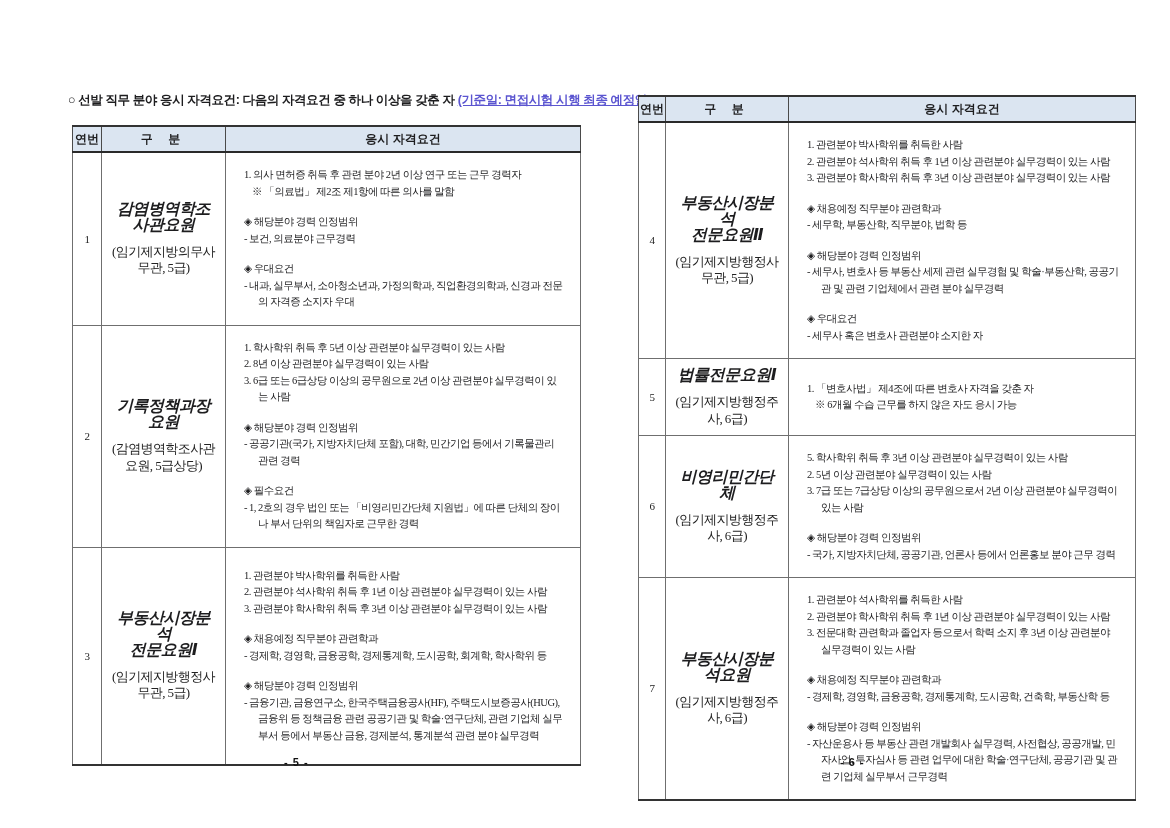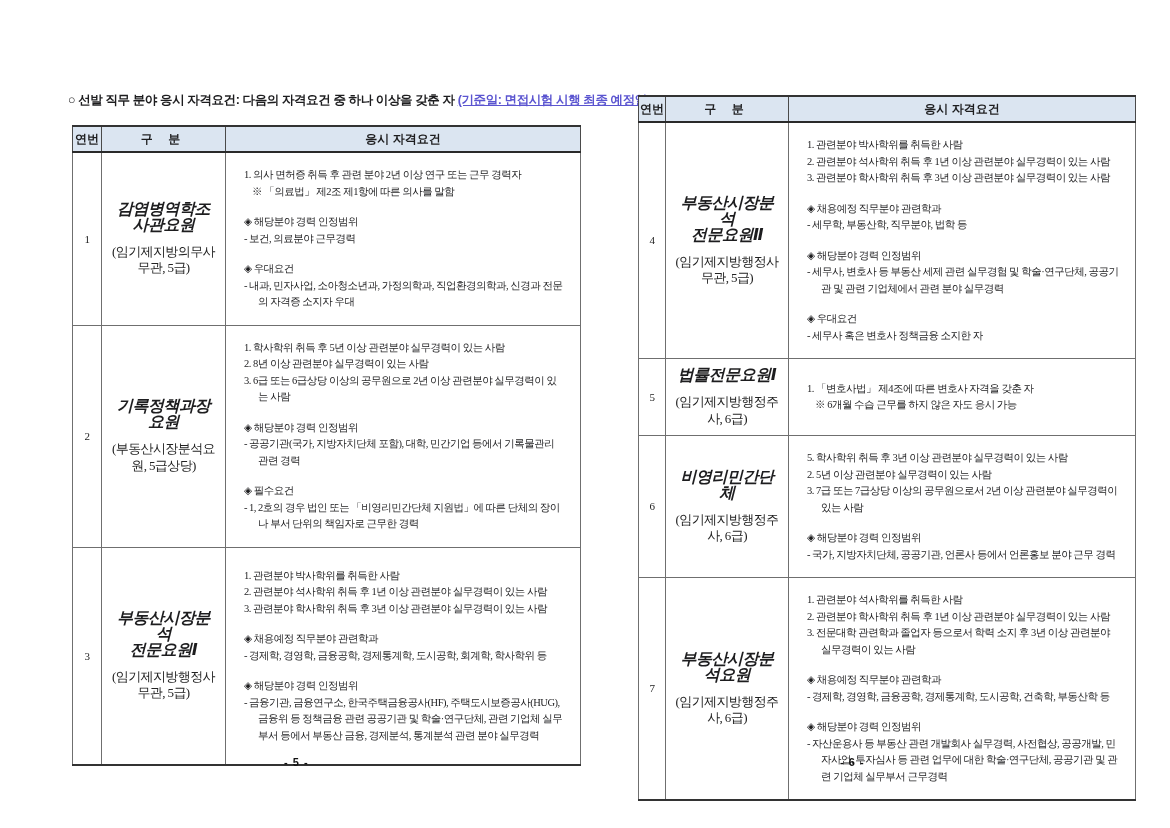--- a/index.html
+++ b/index.html
@@ -90,29 +90,29 @@
           </td>
           <td class="c-req">
             <div class="req-inner">
               <div class="line">1. 의사 면허증 취득 후 관련 분야 2년 이상 연구 또는 근무 경력자</div>
               <div class="line note">※ 「의료법」 제2조 제1항에 따른 의사를 말함</div>
               <div class="line blank"></div>
               <div class="line">◈ 해당분야 경력 인정범위</div>
               <div class="line">- 보건, 의료분야 근무경력</div>
               <div class="line blank"></div>
               <div class="line">◈ 우대요건</div>
-              <div class="line">- 내과, 민자사업, 소아청소년과, 가정의학과, 직업환경의학과, 신경과 전문의 자격증 소지자 우대</div>
+              <div class="line">- 내과, 실무부서, 소아청소년과, 가정의학과, 직업환경의학과, 신경과 전문의 자격증 소지자 우대</div>
             </div>
           </td>
         </tr>
         <tr style="height: 197px;">
           <td class="c-no">2</td>
           <td class="c-cat">
             <div class="cat-title">기록정책과장요원</div>
-            <div class="cat-sub">(부동산시장분석요원, 5급상당)</div>
+            <div class="cat-sub">(감염병역학조사관요원, 5급상당)</div>
           </td>
           <td class="c-req">
             <div class="req-inner">
               <div class="line">1. 학사학위 취득 후 5년 이상 관련분야 실무경력이 있는 사람</div>
               <div class="line">2. 8년 이상 관련분야 실무경력이 있는 사람</div>
               <div class="line">3. 6급 또는 6급상당 이상의 공무원으로 2년 이상 관련분야 실무경력이 있는 사람</div>
               <div class="line blank"></div>
               <div class="line">◈ 해당분야 경력 인정범위</div>
               <div class="line">- 공공기관(국가, 지방자치단체 포함), 대학, 민간기업 등에서 기록물관리 관련 경력</div>
               <div class="line blank"></div>
@@ -169,24 +169,24 @@
           <td class="c-req">
             <div class="req-inner">
               <div class="line">1. 관련분야 박사학위를 취득한 사람</div>
               <div class="line">2. 관련분야 석사학위 취득 후 1년 이상 관련분야 실무경력이 있는 사람</div>
               <div class="line">3. 관련분야 학사학위 취득 후 3년 이상 관련분야 실무경력이 있는 사람</div>
               <div class="line blank"></div>
               <div class="line">◈ 채용예정 직무분야 관련학과</div>
               <div class="line">- 세무학, 부동산학, 직무분야, 법학 등</div>
               <div class="line blank"></div>
               <div class="line">◈ 해당분야 경력 인정범위</div>
-              <div class="line">- 세무사, 변호사 등 부동산 세제 관련 실무경험 및 학술·연구단체, 공공기관 및 관련 기업체에서 관련 분야 실무경력</div>
+              <div class="line">- 세무사, 변호사 등 부동산 세제 관련 실무경험 및 학술·부동산학, 공공기관 및 관련 기업체에서 관련 분야 실무경력</div>
               <div class="line blank"></div>
               <div class="line">◈ 우대요건</div>
-              <div class="line">- 세무사 혹은 변호사 정책금융 소지한 자</div>
+              <div class="line">- 세무사 혹은 변호사 관련분야 소지한 자</div>
             </div>
           </td>
         </tr>
         <tr style="height: 47px;">
           <td class="c-no">5</td>
           <td class="c-cat">
             <div class="cat-title">법률전문요원Ⅰ</div>
             <div class="cat-sub">(임기제지방행정주사, 6급)</div>
           </td>
           <td class="c-req">

